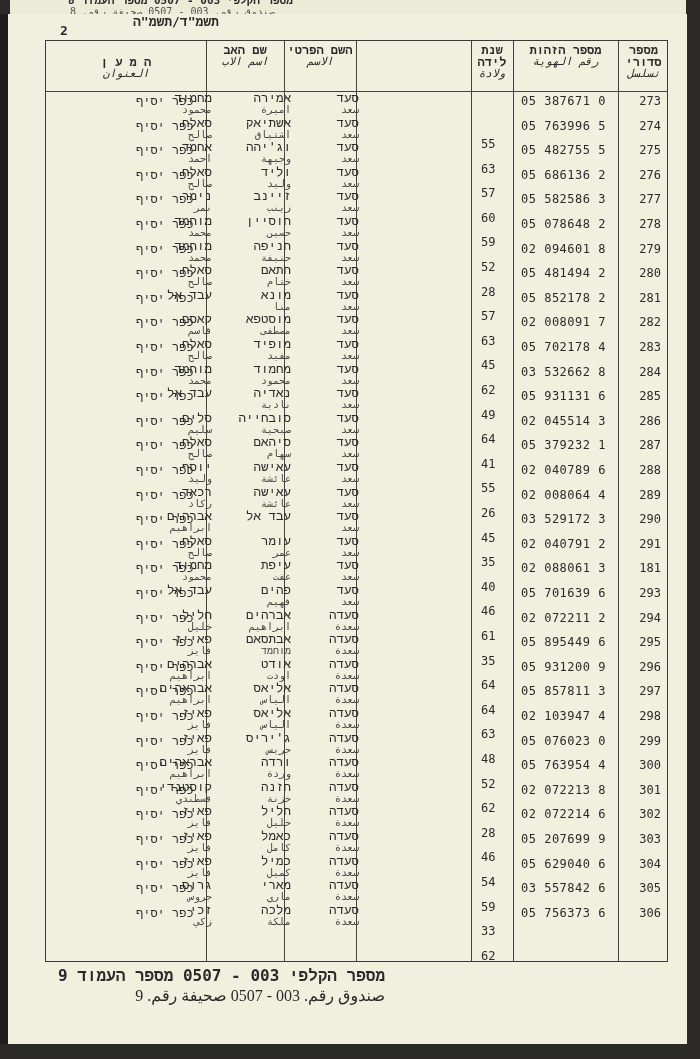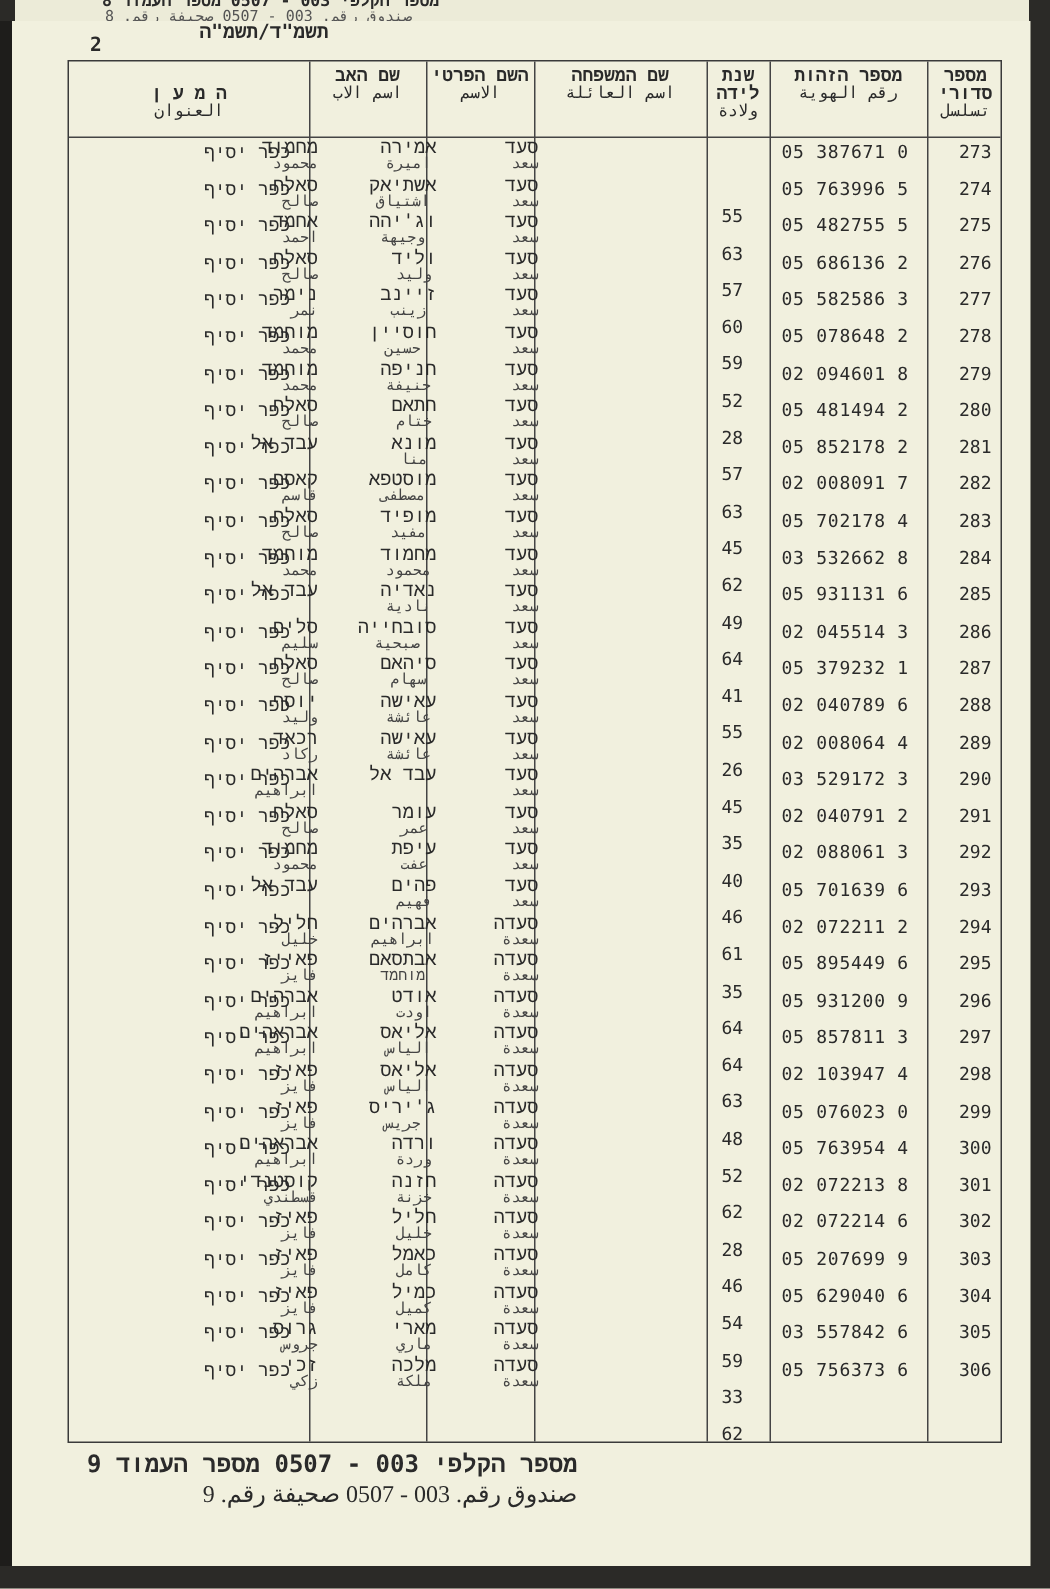--- a/index.html
+++ b/index.html
@@ -37,29 +37,29 @@
   .tbl {
     position: absolute; left: 37px; top: 26px; width: 623px; height: 922px;
     border: 1.4px solid #3a3a3a; box-sizing: border-box;
   }
   .vline { position: absolute; top: 0; bottom: 0; width: 0; border-left: 1.2px solid #444; }
   .hline { position: absolute; left: 0; right: 0; height: 0; border-top: 1.2px solid #444; top: 50px; }
   .hcell {
     position: absolute; top: 0; height: 50px; direction: rtl; text-align: center;
     font-size: 12px; line-height: 12px; padding-top: 3px; box-sizing: border-box; font-weight: bold;
   }
-  .hcell .ar { font-weight: normal; font-size: 11px; display: block; }
+  .hcell .ar { font-weight: normal; font-size: 11px; display: block; font-style: italic; }
   .rows { position: absolute; left: 0; top: 51px; right: 0; }
   .row { position: absolute; left: 0; right: 0; height: 24.6px; }
   .c { position: absolute; top: 0; font-size: 12px; line-height: 13px; white-space: nowrap; }
   .c-serial { right: 6px; top: 3px; }
   .c-id { left: 475px; top: 3px; letter-spacing: 0.5px; }
   .c-year { left: 435px; top: 3px; margin-top: 43px; }
   .c-family { right: 308px; text-align: right; direction: rtl; }
-  .c-first { right: 376px; text-align: center; direction: rtl; }
+  .c-first { right: 376px; text-align: right; direction: rtl; }
   .c-father { right: 455px; text-align: right; direction: rtl; }
   .c-addr { left: 90px; top: 3px; direction: rtl; }
   .he { display: block; font-size: 12.5px; line-height: 12px; }
   .ar2 { display: block; font-size: 10px; line-height: 11px; color: #444; }
   .footer {
     position: absolute; left: 50px; top: 952px; direction: rtl; font-size: 16px; white-space: nowrap;
   }
   .footer .f1 { font-weight: bold; }
   .footer .f2 { margin-left: 6px; font-family: Liberation Serif, serif; }
 </style>
@@ -90,24 +90,20 @@
       <span class="ar">تسلسل</span>
     </div>
     <div class="hcell" style="left:467px;width:105px">
       <span>מספר הזהות</span>
       <span class="ar">رقم الهوية</span>
     </div>
     <div class="hcell" style="left:425px;width:42px">
       <span>שנת לידה</span>
       <span class="ar">ولادة</span>
     </div>
-    <div class="hcell" style="left:310px;width:115px">
-      <span>שם המשפחה</span>
-      <span class="ar">اسم العائلة</span>
-    </div>
     <div class="hcell" style="left:238px;width:72px">
       <span>השם הפרטי</span>
       <span class="ar">الاسم</span>
     </div>
     <div class="hcell" style="left:160px;width:78px">
       <span>שם האב</span>
       <span class="ar">اسم الاب</span>
     </div>
     <div class="hcell" style="left:0;width:160px;padding-top:15px">
       <span>ה מ ע ן</span>
@@ -451,21 +447,21 @@
       <span class="he">עומר</span>
       <span class="ar2">عمر</span>
     </span>
     <span class="c c-father">
       <span class="he">סאלח</span>
       <span class="ar2">صالح</span>
     </span>
     <span class="c c-addr">כפר יסיף</span>
   </div>
         <div class="row" style="top: 467.4px;">
-    <span class="c c-serial">292</span>
+    <span class="c c-serial">181</span>
     <span class="c c-id">02 088061 3</span>
     <span class="c c-year">46</span>
     <span class="c c-family">
       <span class="he">סעד</span>
       <span class="ar2">سعد</span>
     </span>
     <span class="c c-first">
       <span class="he">עיפת</span>
       <span class="ar2">عفت</span>
     </span>

